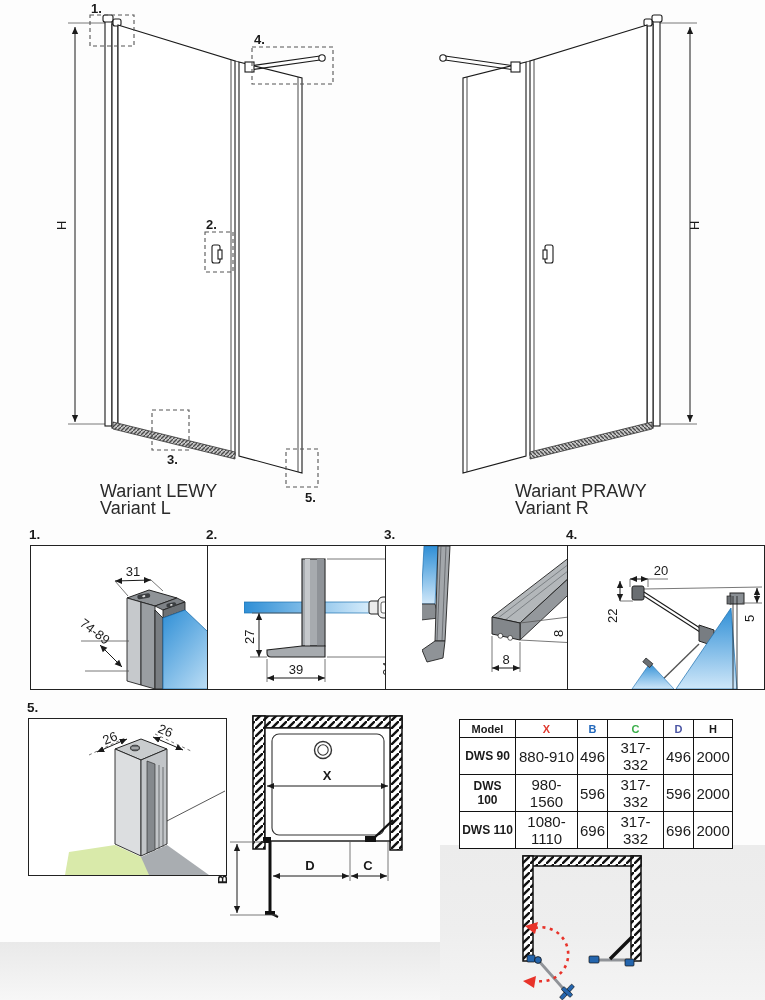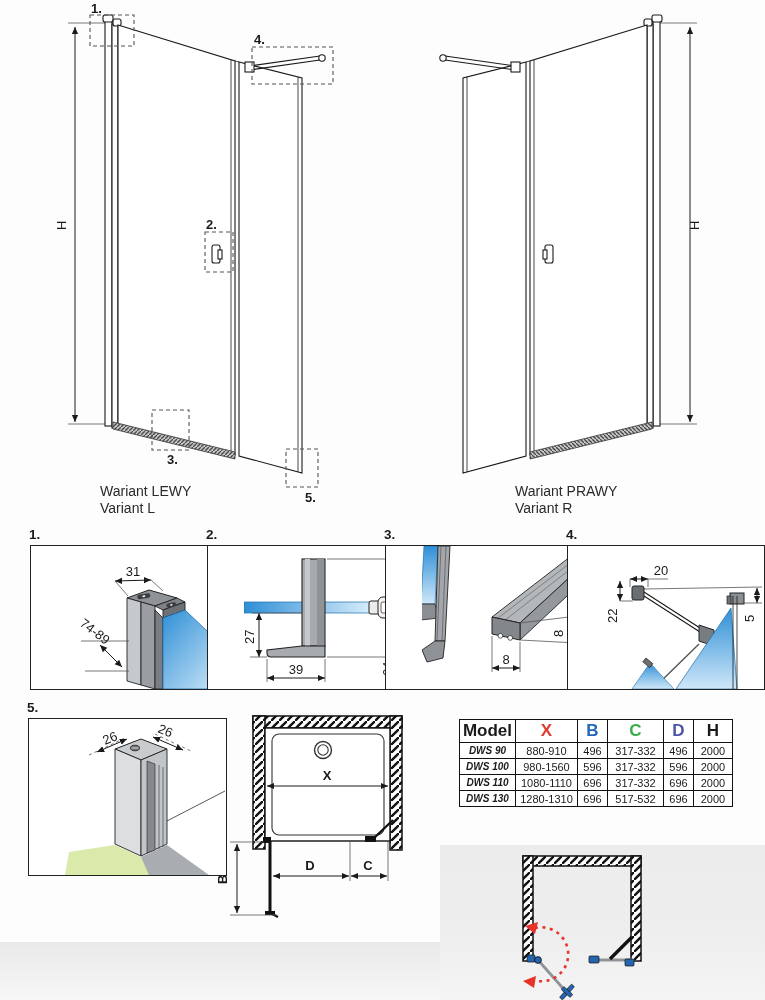--- a/index.html
+++ b/index.html
@@ -17,33 +17,33 @@
   .wh{fill:#fff;stroke:#1a1a1a;stroke-width:1.1;}
   .thin{stroke:#1a1a1a;stroke-width:0.8;fill:none;}
   .ln{stroke:#1a1a1a;stroke-width:1.1;fill:none;}
   .ext{stroke:#555;stroke-width:0.8;fill:none;}
   .dim{stroke:#1a1a1a;stroke-width:1;fill:none;
        marker-start:url(#arrB);marker-end:url(#arrB);}
   .dash{fill:none;stroke:#555;stroke-width:1.1;stroke-dasharray:4 3;}
   .dashf{fill:none;stroke:#555;stroke-width:0.8;stroke-dasharray:3 3;}
   .callout{font-size:13px;font-weight:600;}
   
-  .variant-label{font-size:14px;line-height:17px;color:#2a2a2a;}
+  .variant-label{font-size:18px;line-height:17px;color:#2a2a2a;}
   .variant-label.right{text-align:left;}
   
   .detail{position:absolute;}
   .detail-num{position:absolute;top:-18px;left:-1px;font-size:13.5px;font-weight:600;}
   .detail-box{border:1.6px solid #222;background:#fff;padding-left:36px;}
   .detail-box svg{display:block;}
   
   .spec-table{position:absolute;left:459px;top:719px;border-collapse:collapse;background:#fff;}
   .spec-table th,.spec-table td{border:1.6px solid #121212;text-align:center;padding:1px 2px;}
-  .spec-table th{font-size:17px;font-weight:700;height:15px;}
-  .spec-table td{font-size:11px;height:13px;}
-  .spec-table td.model{font-weight:700;font-style:italic;font-size:10px;}
+  .spec-table th{font-size:11px;font-weight:700;height:15px;}
+  .spec-table td{font-size:15px;height:13px;}
+  .spec-table td.model{font-weight:700;font-size:12px;}
   .cx{color:#e0392f;} .cb{color:#2268bb;} .cc{color:#3aae49;} .cd{color:#4b55a4;}
 </style>
 </head>
 <body>
 
 <div class="page">
 
   
   <svg width="0" height="0">
     <defs>
@@ -404,28 +404,20 @@
         <td>2000</td>
       </tr>
       <tr>
         <td class="model">DWS 110</td>
         <td>1080-1110</td>
         <td>696</td>
         <td>317-332</td>
         <td>696</td>
         <td>2000</td>
       </tr>
-      <tr>
-        <td class="model">DWS 130</td>
-        <td>1280-1310</td>
-        <td>696</td>
-        <td>517-532</td>
-        <td>696</td>
-        <td>2000</td>
-      </tr>
     </tbody>
   </table>
 
   
   <svg class="abs" style="left:498px;top:848px" width="172" height="152" viewBox="0 0 172 152">
     <rect x="25" y="8" width="118" height="10" fill="url(#hatch)" stroke="#111" stroke-width="1.5"></rect>
     <rect x="25" y="8" width="10" height="105" fill="url(#hatch)" stroke="#111" stroke-width="1.5"></rect>
     <rect x="133" y="8" width="10" height="105" fill="url(#hatch)" stroke="#111" stroke-width="1.5"></rect>
 
     <line x1="98" y1="112" x2="134" y2="112" stroke="#909398" stroke-width="2.8"></line>

